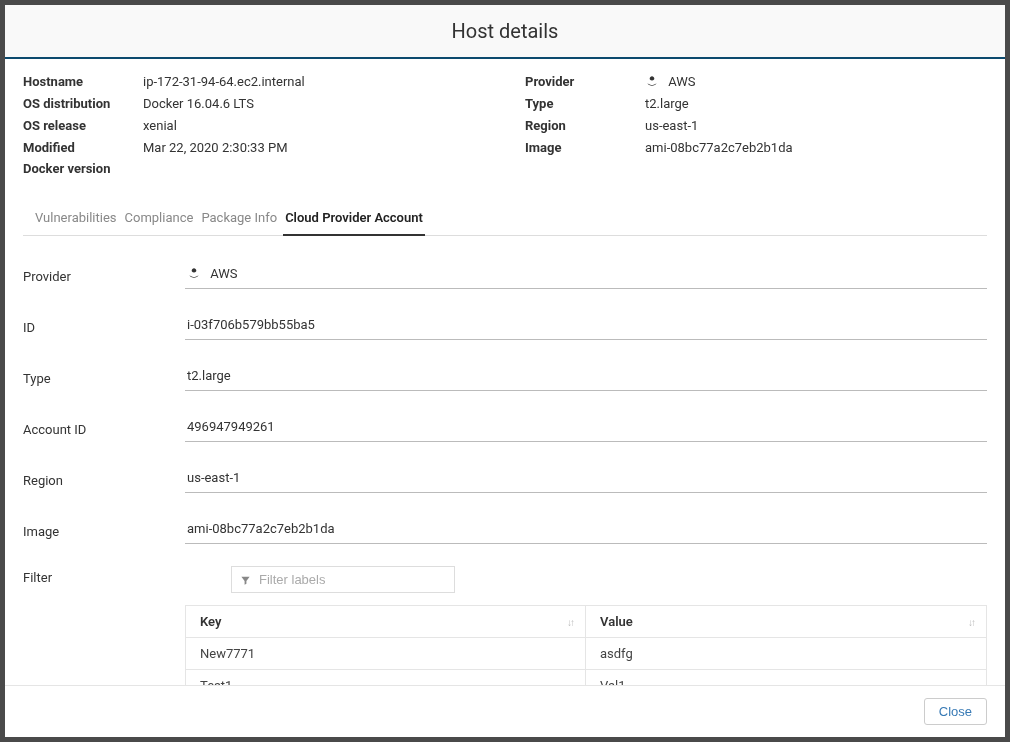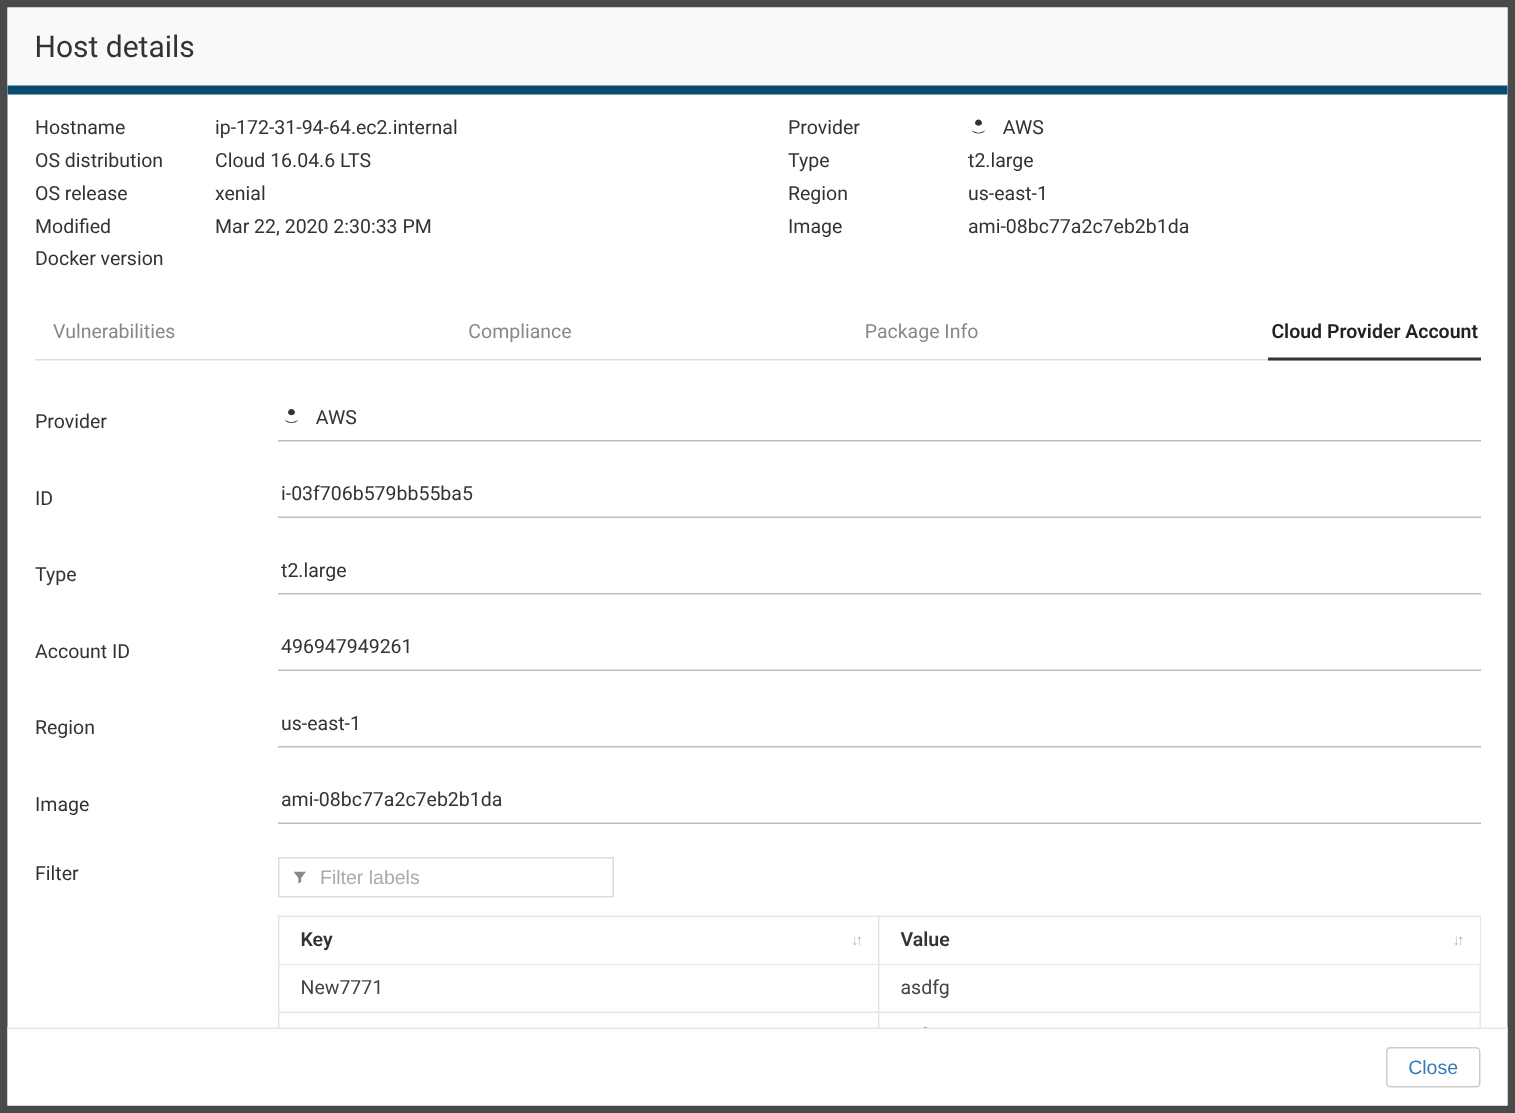--- a/index.html
+++ b/index.html
@@ -17,22 +17,23 @@
       top: 5px;
       left: 5px;
       right: 5px;
       bottom: 5px;
       background: #fff;
       display: flex;
       flex-direction: column;
     }
     .modal-header {
       padding: 14px 18px;
-      border-bottom: 6px solid #0c4a6e;
+      border-bottom: 2px solid #0c4a6e;
       background: #f9f9f9;
+      text-align: center;
     }
     .modal-title {
       font-size: 20px;
       font-weight: 400;
       color: #333;
     }
     .modal-body {
       flex: 1;
       padding: 14px 18px 10px 18px;
       overflow: auto;
@@ -46,39 +47,39 @@
       flex: 1;
     }
     .summary-row {
       display: flex;
       margin-bottom: 3px;
       line-height: 1.45;
     }
     .summary-label {
       width: 120px;
       color: #333;
+      font-weight: bold;
     }
     .summary-value {
       flex: 1;
       color: #333;
     }
     .aws-icon {
       display: inline-block;
       width: 14px;
       height: 14px;
       vertical-align: -2px;
       margin-right: 6px;
     }
     .tabs {
       display: flex;
-      gap: 22px;
+      gap: 4px;
       border-bottom: 1px solid #ddd;
       margin-bottom: 24px;
       padding-left: 10px;
-      justify-content: space-between;
     }
     .tab {
       padding: 8px 2px 10px 2px;
       cursor: pointer;
       color: #888;
       font-size: 13px;
       position: relative;
     }
     .tab.active {
       color: #222;
@@ -115,20 +116,21 @@
     .detail-value.no-underline {
       border-bottom: none;
     }
     .filter-box {
       display: inline-flex;
       align-items: center;
       border: 1px solid #ddd;
       padding: 5px 8px;
       width: 224px;
       background: #fff;
+      margin-left: 46px;
     }
     .filter-box input {
       border: none;
       outline: none;
       font-size: 13px;
       color: #555;
       width: 100%;
       margin-left: 8px;
     }
     .filter-box input::placeholder { color: #aaa; }
@@ -196,21 +198,21 @@
   <div class="modal-body">
 
     <div class="summary">
       <div class="summary-col">
         <div class="summary-row">
           <div class="summary-label">Hostname</div>
           <div class="summary-value">ip-172-31-94-64.ec2.internal</div>
         </div>
         <div class="summary-row">
           <div class="summary-label">OS distribution</div>
-          <div class="summary-value">Cloud 16.04.6 LTS</div>
+          <div class="summary-value">Docker 16.04.6 LTS</div>
         </div>
         <div class="summary-row">
           <div class="summary-label">OS release</div>
           <div class="summary-value">xenial</div>
         </div>
         <div class="summary-row">
           <div class="summary-label">Modified</div>
           <div class="summary-value">Mar 22, 2020 2:30:33 PM</div>
         </div>
         <div class="summary-row">

